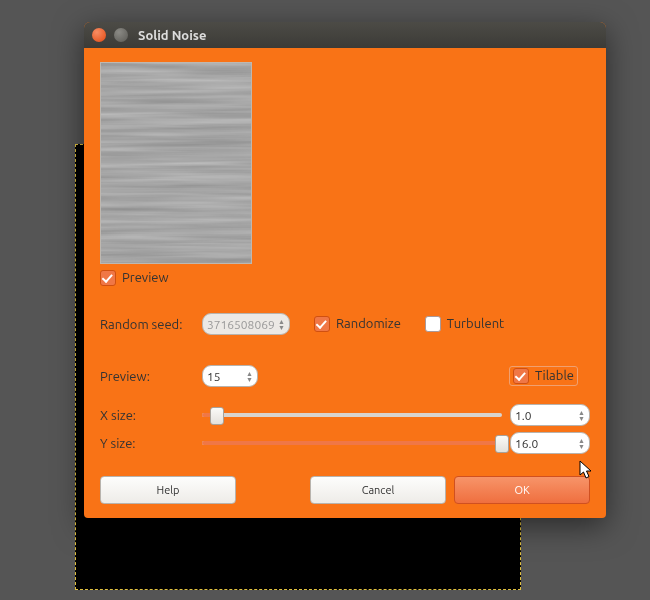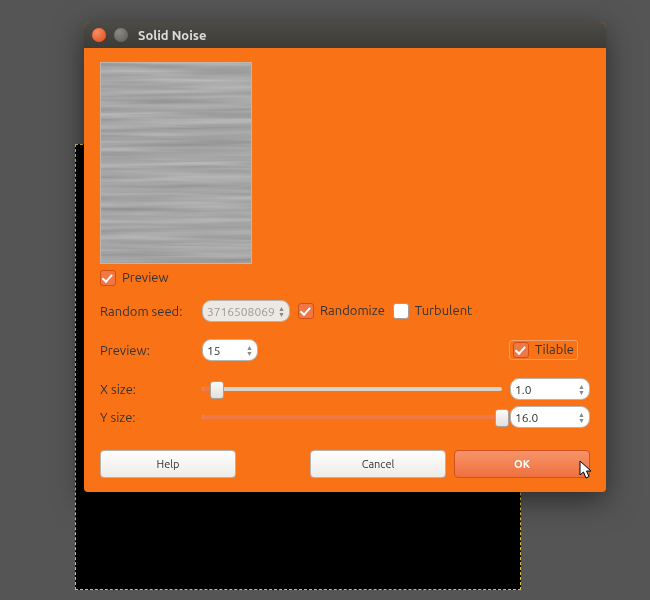--- a/index.html
+++ b/index.html
@@ -20,21 +20,21 @@
   .row{display:flex;align-items:center;gap:8px;margin:6px 0}
   .lbl{width:94px}
   .num,.txt{height:22px;border:1px solid #b8b3ad;border-radius:9px;background:#fff;display:flex;align-items:center;padding:0 4px;box-sizing:border-box}
   .num.disabled,.txt.disabled{background:#ece9e5;color:#999}
   .num .val{flex:1;font-size:12px}
   .spin{display:flex;flex-direction:column;margin-left:3px}
   .spin span{font-size:7px;line-height:6px;color:#888;cursor:pointer}
   .btn{height:26px;padding:0 32px;border:1px solid #b8b3ad;border-radius:4px;background:linear-gradient(#fdfdfc,#eeece8);display:flex;align-items:center;justify-content:center;cursor:pointer;font-size:11px}
   .btn.sm{height:24px;padding:0 10px;font-size:12px}
   .btn.disabled{color:#aaa}
-  .btn.primary{background:linear-gradient(#f79469,#ef6f3f);border-color:#d05020;color:#fff;font-weight:700}
+  .btn.primary{background:linear-gradient(#f79469,#ef6f3f);border-color:#d05020;color:#fff;font-weight:400}
   .slider{position:relative;height:22px;flex:1;display:flex;align-items:center}
   .track{height:4px;background:#d8d4cf;border-radius:2px;flex:1;position:relative}
   .fill{position:absolute;left:0;top:0;height:4px;background:#f07746;border-radius:2px}
   .thumb{position:absolute;top:-6px;width:12px;height:16px;background:linear-gradient(#fafaf8,#e4e1dc);border:1px solid #a8a29b;border-radius:3px;transform:translateX(-50%)}
   .hl{border:1px solid #f0a070;border-radius:3px;padding:1px 3px}
   .footer{display:flex;gap:8px;margin-top:22px}
   .footer .spacer{flex:1}
   .cursor{position:absolute;left:579px;top:460px;pointer-events:none}
 </style>
 </head>
@@ -73,21 +73,21 @@
 
     <div class="row">
       <span class="lbl">Random seed:</span>
       <div class="num disabled" style="width:88px">
         <span class="val">3716508069</span>
         <span class="spin">
             <span>▲</span>
             <span>▼</span>
           </span>
       </div>
-      <div class="chkline" style="margin:0">
+      <div class="chkline" style="margin:16px">
         <span class="chk on"></span>
         <span>Randomize</span>
       </div>
       <div class="chkline" style="margin:0">
         <span class="chk"></span>
         <span>Turbulent</span>
       </div>
     </div>
 
     <div class="row">

